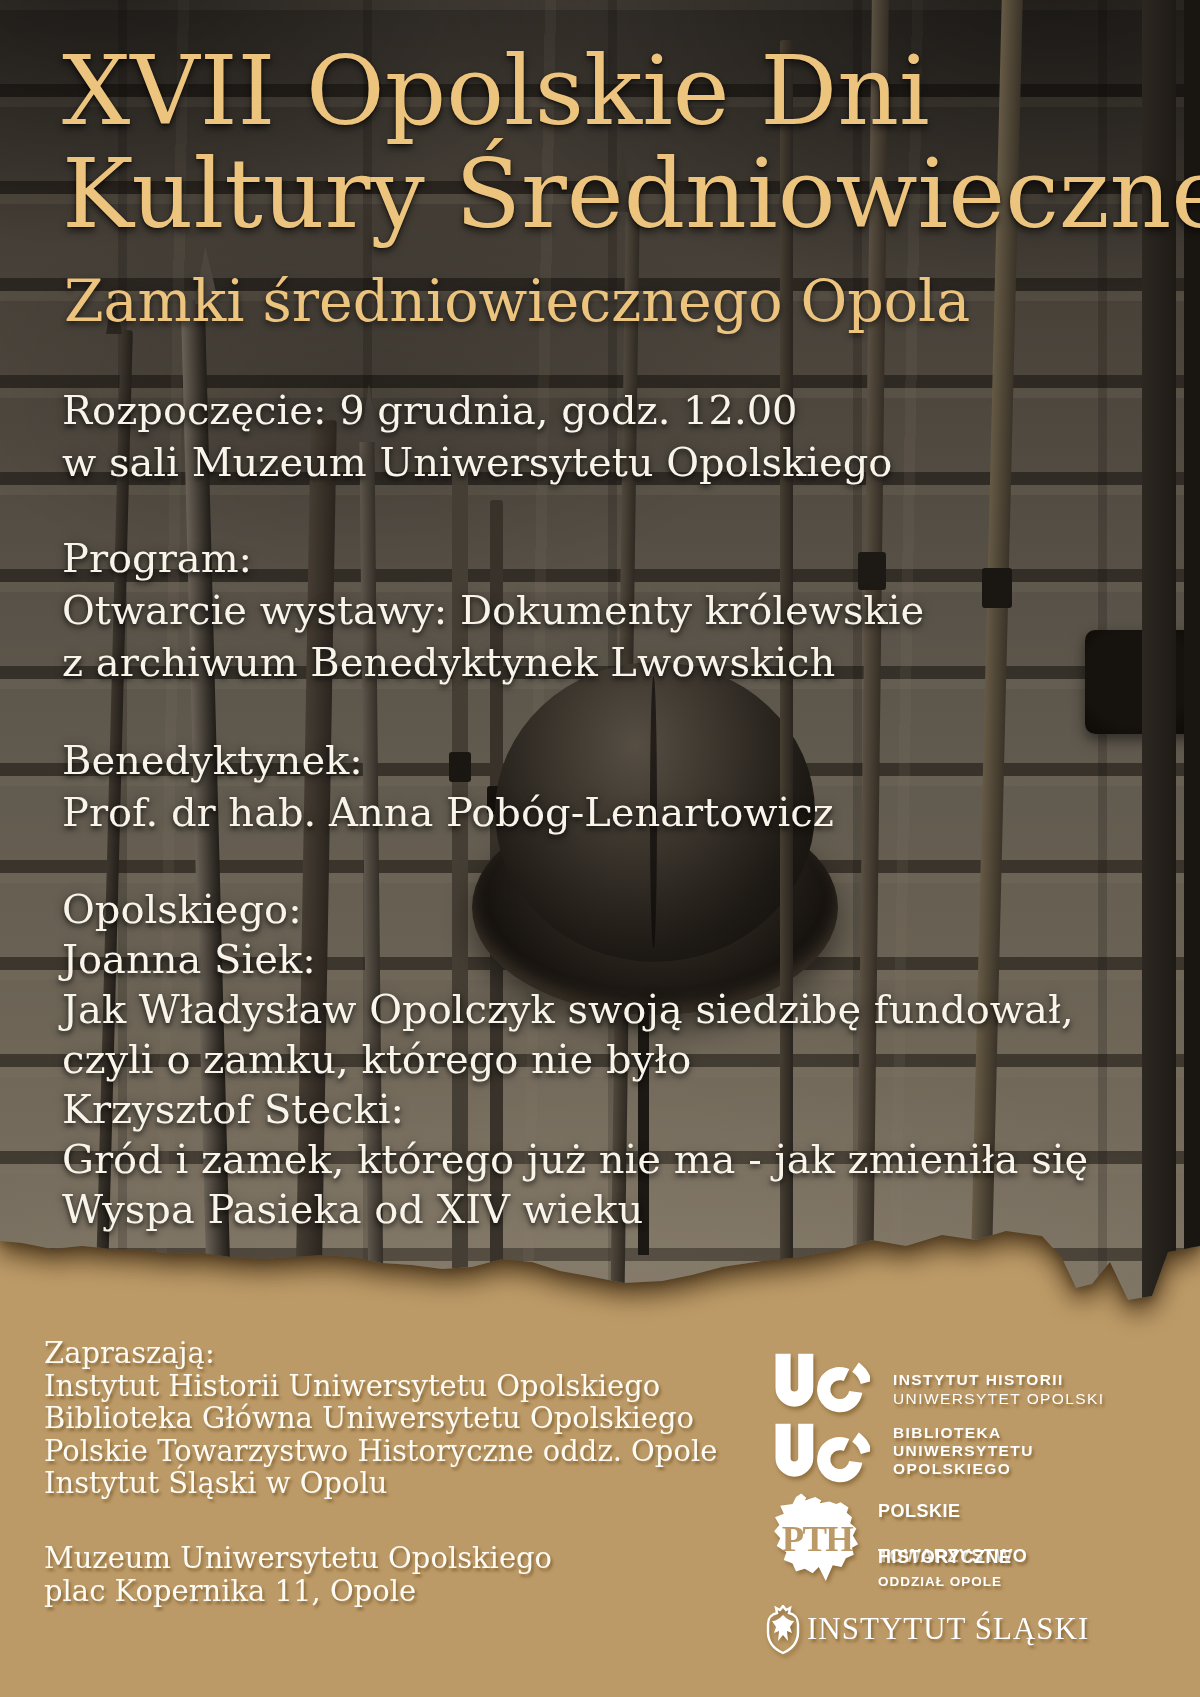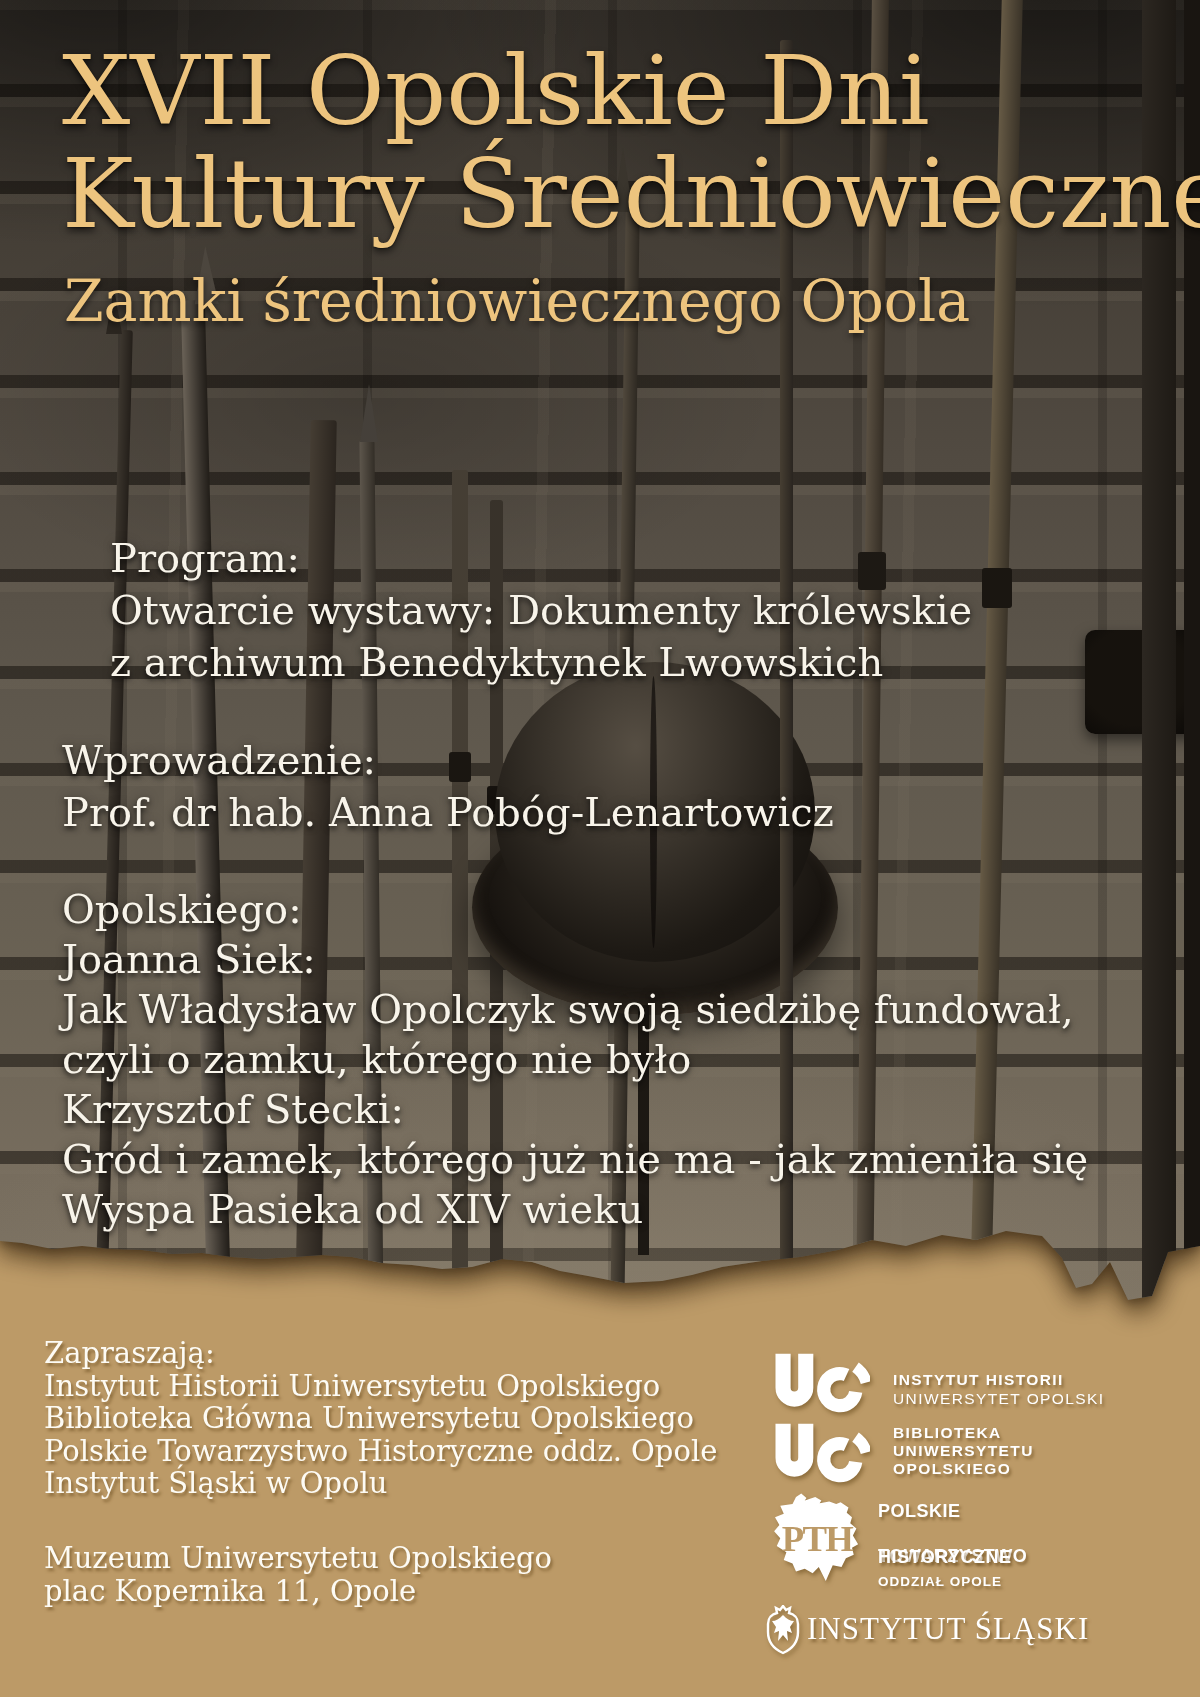--- a/index.html
+++ b/index.html
@@ -46,21 +46,21 @@
   .subtitle-line{
     position:absolute; left:64px; top:268px; font-size:57px; z-index:5;
     text-shadow:0 3px 6px rgba(0,0,0,0.6); white-space:nowrap;
   }
   .body-block{
     position:absolute; left:62px; color:#f8f4ea; font-size:40px; z-index:5;
     text-shadow:0 3px 5px rgba(0,0,0,0.66), 0 0 12px rgba(0,0,0,0.3);
     white-space:nowrap;
   }
   .b-opening{top:384px; line-height:52px;}
-  .b-program{top:532px; line-height:52px;margin-left:48px;}
+  .b-program{top:532px; line-height:52px;}
   .b-intro{top:734px; line-height:52px;}
   .b-lectures{top:884px; line-height:50px;}
   
   .invite-block,.venue-block{
     position:absolute; left:44px; color:#fdfbf4; font-size:29px; line-height:32.5px;
     z-index:4; text-shadow:2px 3px 3px rgba(104,74,28,0.6); white-space:nowrap;
   }
   .invite-block{top:1337px;}
   .venue-block{top:1542px;}
   .logo-row{position:absolute; z-index:4;}
@@ -114,27 +114,31 @@
       <div class="weapon shaft" style="left:1184px;top:-10px;width:16px;height:1320px;background:#191511;"></div>
     </div>
   </div>
 
   <div class="title-block gold">
     <div>XVII Opolskie Dni</div>
     <div>Kultury Średniowiecznej</div>
   </div>
   <div class="subtitle-line gold">Zamki średniowiecznego Opola</div>
 
+  <div class="body-block b-opening">
+    <div>Rozpoczęcie: 9 grudnia, godz. 12.00</div>
+    <div>w sali Muzeum Uniwersytetu Opolskiego</div>
+  </div>
   <div class="body-block b-program">
     <div>Program:</div>
     <div>Otwarcie wystawy: Dokumenty królewskie</div>
     <div>z archiwum Benedyktynek Lwowskich</div>
   </div>
   <div class="body-block b-intro">
-    <div>Wprowadzenie:</div>
+    <div>Benedyktynek:</div>
     <div>Prof. dr hab. Anna Pobóg-Lenartowicz</div>
   </div>
   <div class="body-block b-lectures">
     <div>Opolskiego:</div>
     <div>Joanna Siek:</div>
     <div>Jak Władysław Opolczyk swoją siedzibę fundował,</div>
     <div>czyli o zamku, którego nie było</div>
     <div>Krzysztof Stecki:</div>
     <div>Gród i zamek, którego już nie ma - jak zmieniła się</div>
     <div>Wyspa Pasieka od XIV wieku</div>

